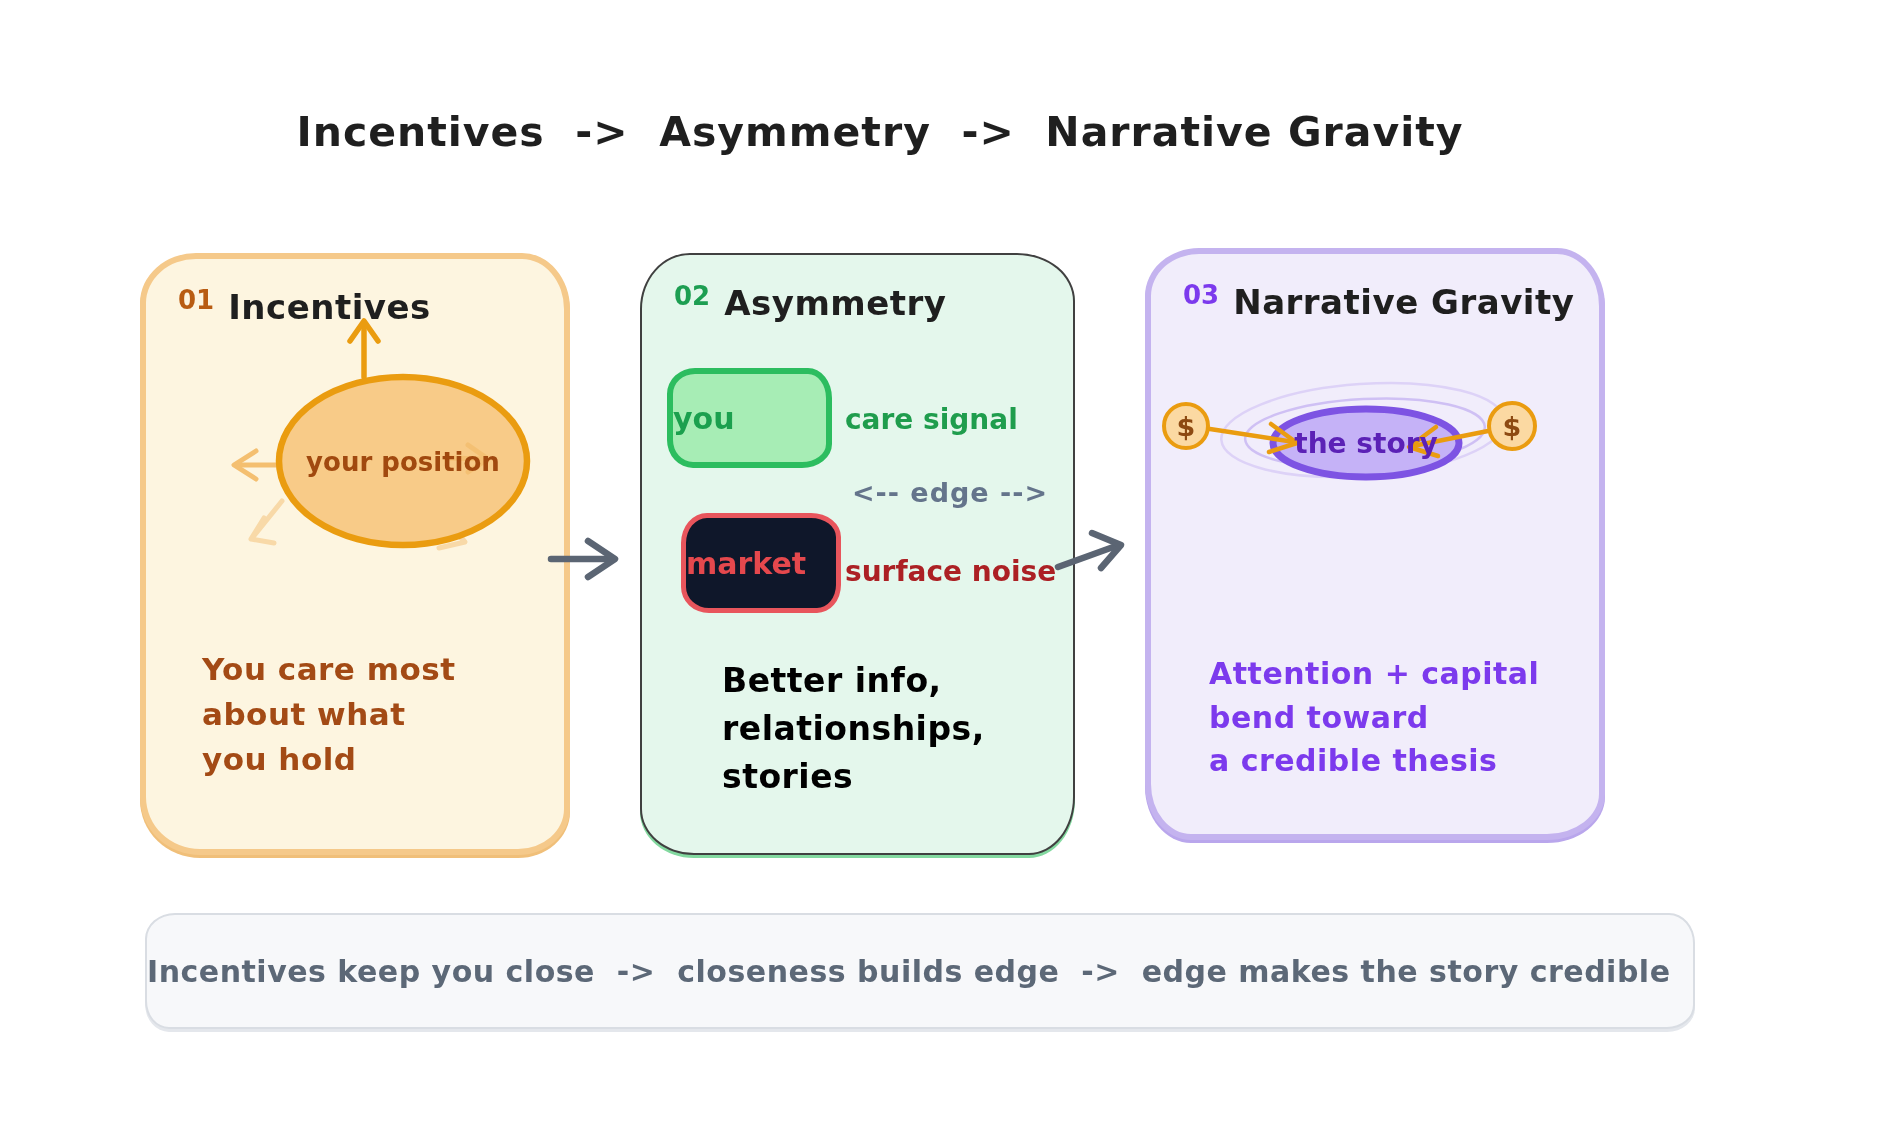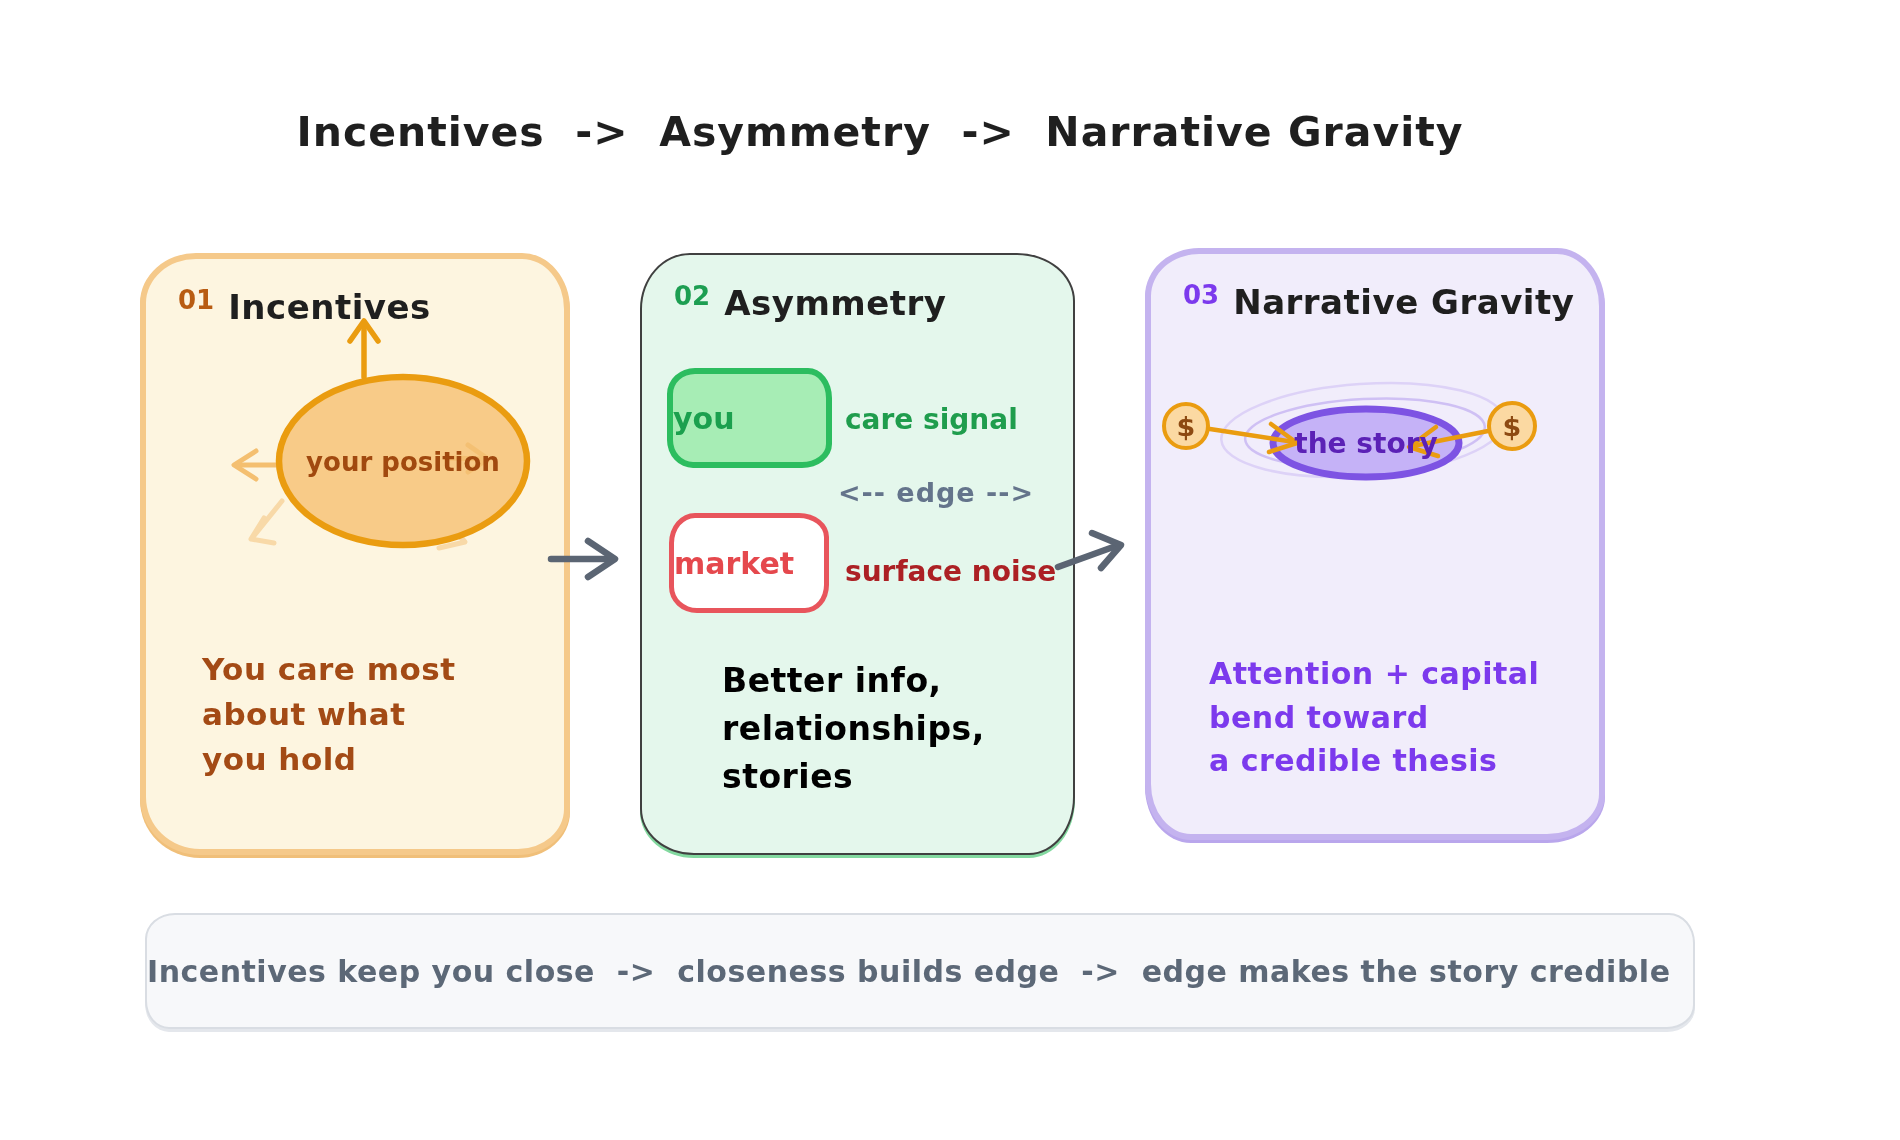--- a/index.html
+++ b/index.html
@@ -51,28 +51,28 @@
     position: absolute; display: flex; align-items: center; 
     font-size: 30px;
   }
   .you-box {
     left: 25px; top: 113px; width: 165px; height: 100px;
     background: #a7edb5; border: 6px solid #2cbd5f;
     border-radius: 28px 24px 30px 26px / 26px 30px 24px 28px;
     color: #1ba04e;
   }
   .market-box {
-    left: 27px; top: 258px; width: 160px; height: 100px;
-    background: #ffffff; border: 5px solid #e8555c;
+    left: 39px; top: 258px; width: 160px; height: 100px;
+    background: #0f172a; border: 5px solid #e8555c;
     border-radius: 26px 30px 24px 28px / 30px 24px 28px 26px;
     color: #e5484d;
   }
   .caption { position: absolute; white-space: nowrap; }
   .deep-signal { left: 203px; top: 148px; font-size: 28px; color: #1f9d4d; }
-  .edge-label { left: 294px; top: 222px; transform: translateX(-50%); font-size: 27px; color: #64748b; letter-spacing: 1px; }
+  .edge-label { left: 308px; top: 222px; transform: translateX(-50%); font-size: 27px; color: #64748b; letter-spacing: 1px; }
   .surface-noise { left: 203px; top: 300px; font-size: 28px; color: #ac2024; }
 
   .footer {
     position: absolute; left: 145px; top: 913px; width: 1550px; height: 116px;
     background: #f7f8fa; border: 2.5px solid #d9dde3;
     border-radius: 30px 26px 28px 24px / 26px 30px 24px 28px;
     box-shadow: 0 3px 0 #e4e7ec;
     display: flex; align-items: center; 
   }
   .footer span { font-size: 30px; color: #5c6877; white-space: pre; letter-spacing: 0.5px; }

